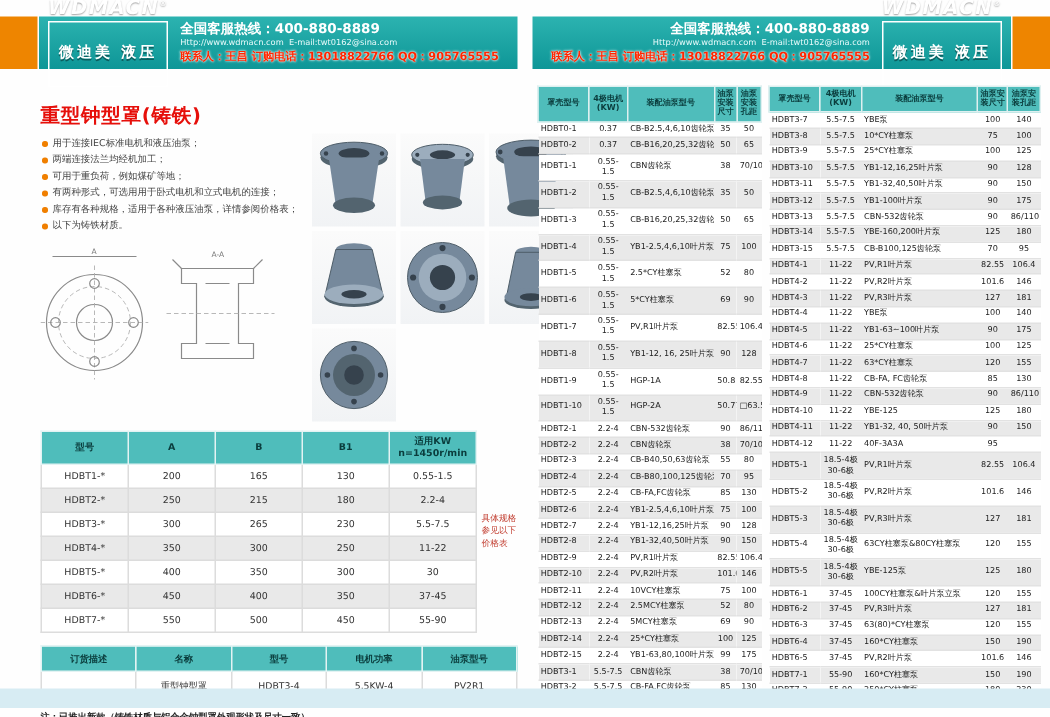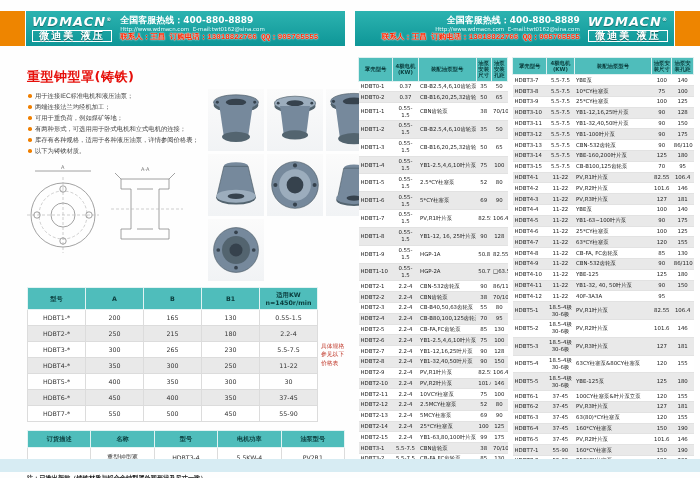--- a/index.html
+++ b/index.html
@@ -9,26 +9,26 @@
   
   .edge-orange { position:absolute; top:11px; height:35px; width:25px; background:#ee8500; }
   .edge-orange.left { left:0; } .edge-orange.right { right:0; }
   .band { position:absolute; top:11px; height:35px; width:319px;
           background:linear-gradient(#2cb3b0,#0e9697); color:#fff;
           display:flex; align-items:center; padding:2px 6px; gap:8px; }
   .band.bl { left:26px; } .band.br { left:355px; }
   .brand { line-height:1; text-align:center; flex:0 0 auto; }
   .brand-en { font-weight:bold; font-style:italic; font-size:13px; letter-spacing:1px; text-shadow:0 1px 1px rgba(0,0,0,.35); }
   .brand-en sup { font-size:5px; font-style:normal; }
-  .brand-cn { margin-top:2px; font-size:10px; font-weight:bold; border:1px solid #fff; padding:0 3px; letter-spacing:2px; text-shadow:0 1px 0 rgba(0,0,0,.4); }
+  .brand-cn { margin-top:2px; font-size:10px; font-weight:bold; border:1px solid #fff; padding:16px 3px; letter-spacing:2px; text-shadow:0 1px 0 rgba(0,0,0,.4); }
   .contact { flex:1; line-height:1.25; }
   .band.br .contact { text-align:right; }
   .hotline { font-size:9px; font-weight:bold; }
   .net { font-size:5.5px; color:#e8fbfb; }
-  .salesline { font-size:7.5px; font-weight:bold; color:#ff2600; text-shadow:0 0 2px #fff,0 0 1px #fff;font-family:Liberation Mono, monospace; }
+  .salesline { font-size:7.5px; font-weight:bold; color:#ff2600; text-shadow:0 0 2px #fff,0 0 1px #fff; }
 
   
   .page-left  { position:absolute; left:27px;  top:68px; width:318px; }
   .page-right { position:absolute; left:358px; top:57px; width:336px; }
   .pg-title { font-size:13px; font-weight:800; color:#e60f0a; letter-spacing:.5px; margin-bottom:3px; }
   .pg-title.small { font-size:9.5px; margin-bottom:4px; }
 
   .fig-row { display:flex; height:196px; }
   .fig-left { width:57%; padding-right:4px; }
   .bullets { list-style:none; margin-top:2px; }

